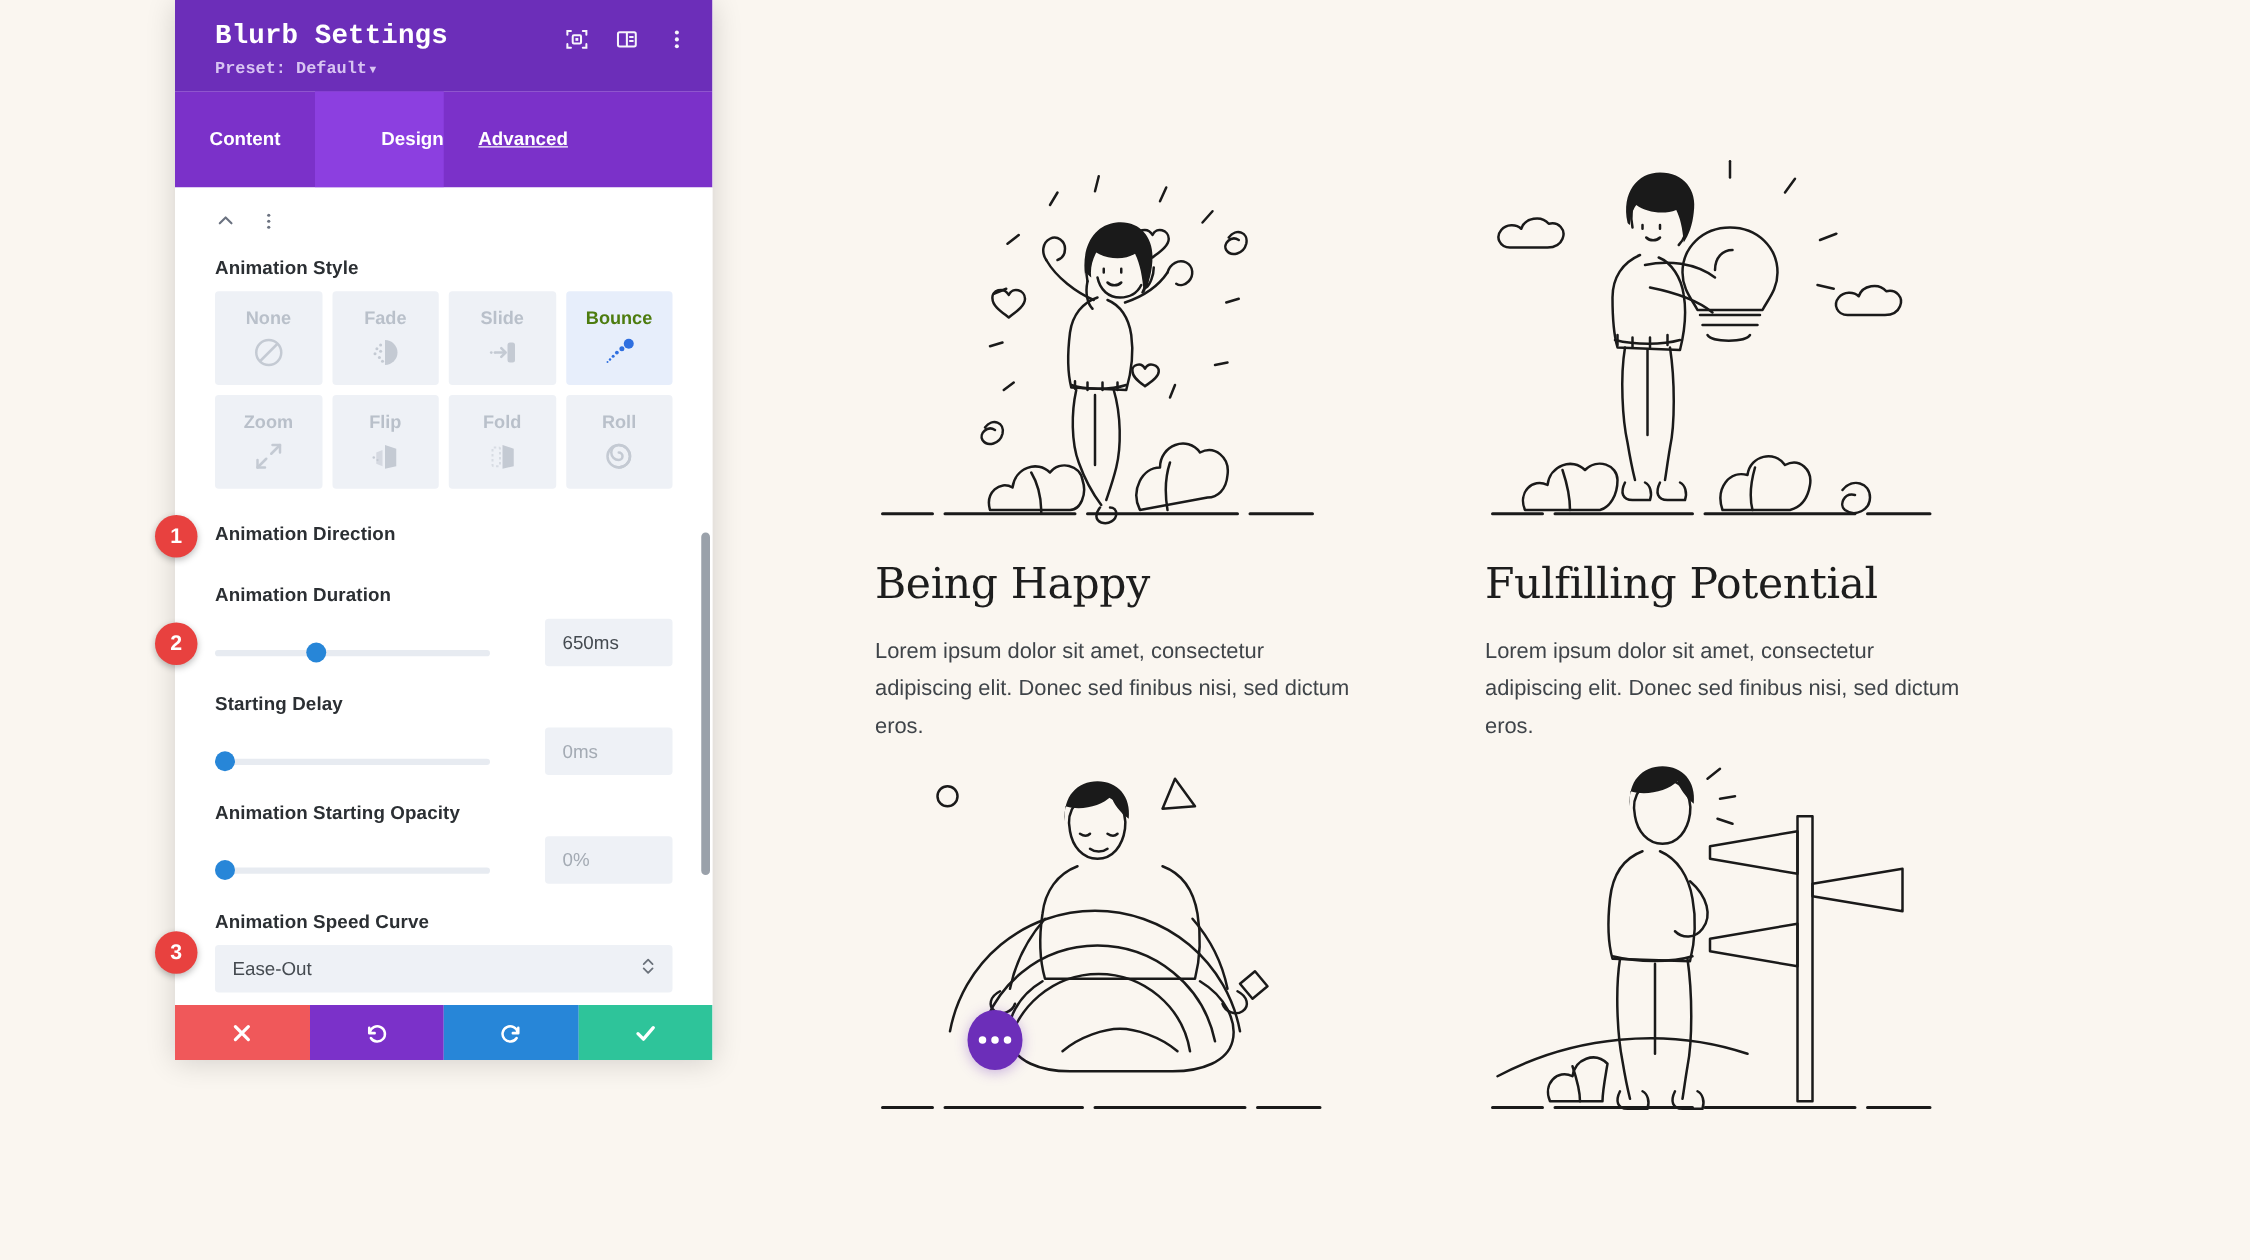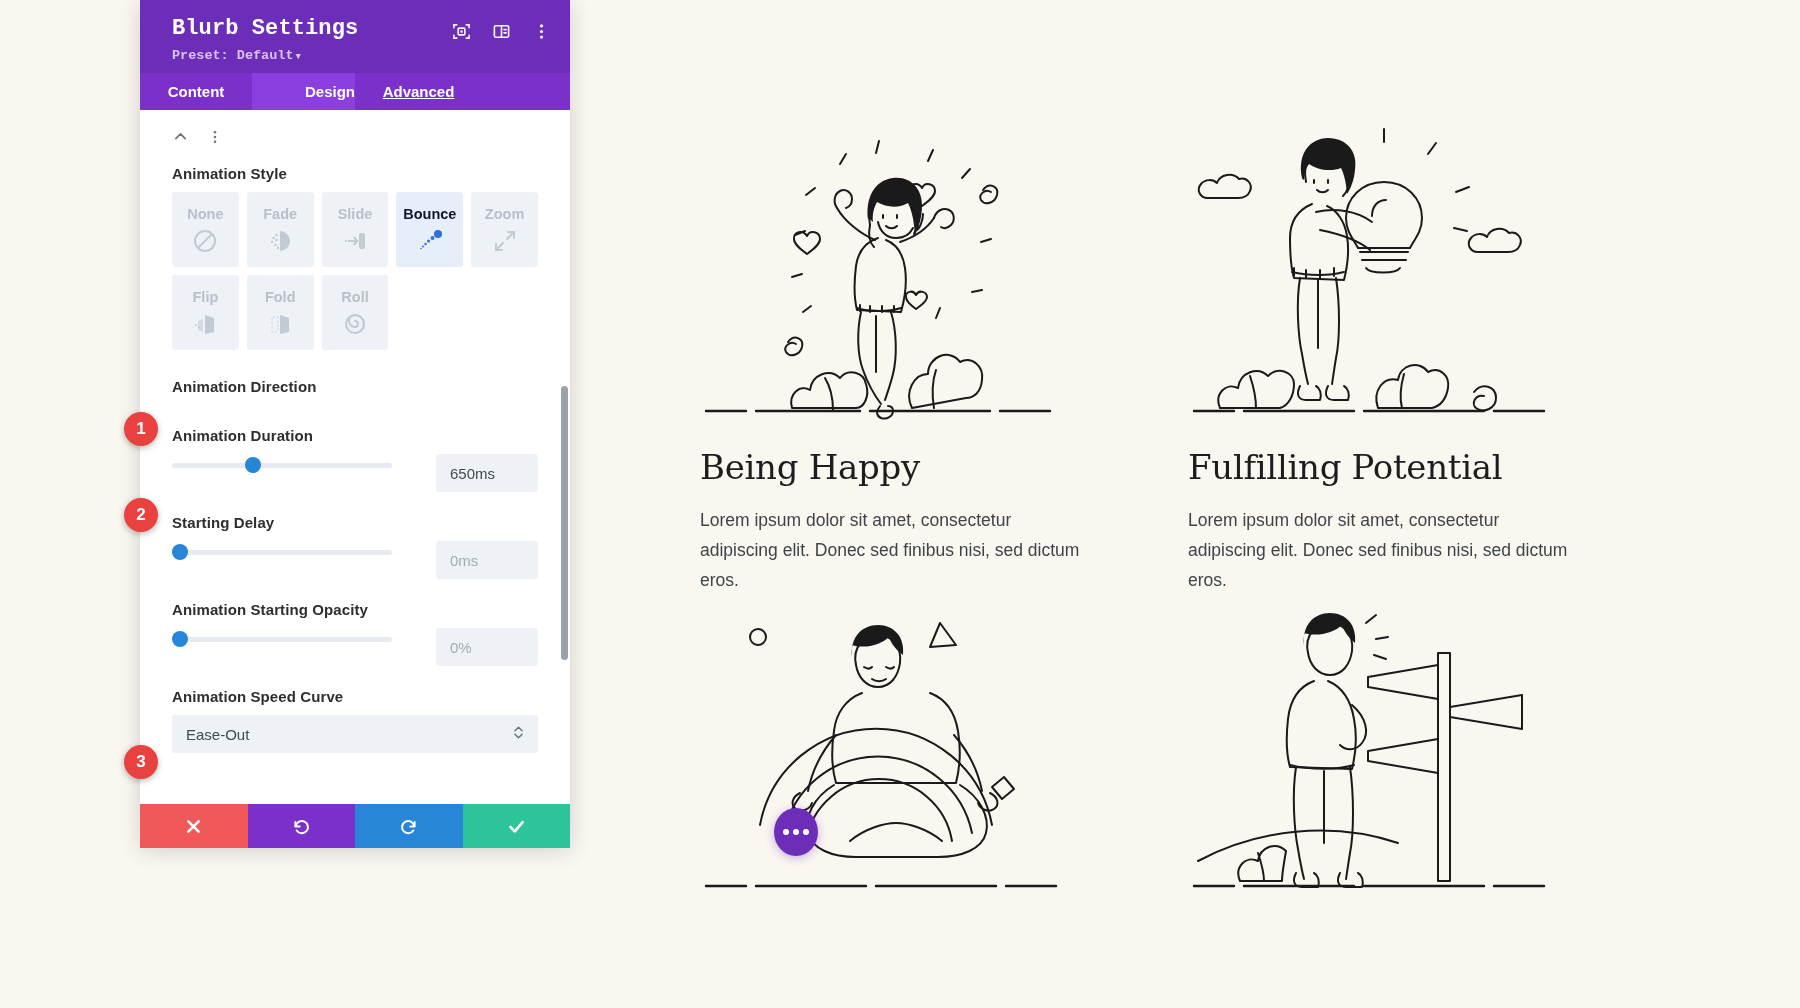--- a/index.html
+++ b/index.html
@@ -48,57 +48,57 @@
   .panel-head { background: #6c2eb9; padding: 16px 22px 10px 32px; position: relative; font-family: Liberation Mono, monospace; }
   .panel-title { color: #fff; font-size: 22px; font-weight: bold; letter-spacing: .1px; }
   .panel-preset { color: #d8c4f2; font-size: 13.5px; font-weight: bold; margin-top: 7px; }
   .panel-preset .caret { font-size: 9px; margin-left: 2px; }
   .head-icons { position: absolute; right: 20px; top: 22px; display: flex; align-items: center; gap: 22px; }
   .hicon { width: 18px; height: 18px; opacity: .95; cursor: pointer; display: block; }
   .hicon svg { display:block; }
 
   .tabs { display: flex; background: #7b31c9; }
   .tab {
-    padding: 10px 0; color: #fff; font-size: 15px; font-weight: bold;
+    padding: 30px 0; color: #fff; font-size: 15px; font-weight: bold;
     text-align: center; cursor: pointer;
   }
   .tab.t1 { width: 112px; }
   .tab.t2 { width: 103px; text-align: right; }
   .tab.t3 { width: 127px; text-decoration: underline; }
   .tab.active { background: #8c3fe0; }
 
   .panel-body { flex: 1; position: relative; overflow: hidden; background: #fff; }
   .scroll-inner { position: absolute; left: 0; top: 0; width: 430px; padding: 0 0 14px 0; }
 
   .sec-head {
     display: flex; align-items: center; padding: 18px 22px 10px 32px;
   }
   .sec-title { color: #2c7fd4; font-size: 21px; flex: 1; letter-spacing: .1px; }
   .sec-ctl { display: flex; align-items: center; gap: 18px; color: #8a9099; cursor: pointer; }
 
   .field { padding: 6px 32px 0 32px; }
   .flabel { font-size: 15px; color: #2b2f33; font-weight: bold; margin-bottom: 10px; letter-spacing: .1px; }
 
-  .style-grid { display: grid; grid-template-columns: repeat(5, 1fr); gap: 8px; margin-bottom: 14px; }
+  .style-grid { display: grid; grid-template-columns: repeat(4, 1fr); gap: 8px; margin-bottom: 14px; }
   .style-cell {
     background: #eef1f6; border-radius: 3px; height: 75px; display: flex;
     flex-direction: column; align-items: center; justify-content: center; gap: 6px; cursor: pointer;
   }
   .style-cell .slabel { font-size: 14.5px; font-weight: bold; color: #b9c0ca; }
   .style-cell.sel { background: #e7eefb; }
-  .style-cell.sel .slabel { color: #0f172a; }
+  .style-cell.sel .slabel { color: #4d7c0f; }
   .style-cell svg { display: block; }
 
   .select {
     position: relative; background: #eef1f6; border-radius: 3px; height: 38px;
     display: flex; align-items: center; padding: 0 14px; font-size: 15px; color: #444a50; cursor: pointer;
   }
   .select .arrows { position: absolute; right: 14px; top: 50%; transform: translateY(-50%); color: #6b727b; }
 
-  .slider-row { display: flex; align-items: flex-start; gap: 16px; }
+  .slider-row { display: flex; align-items: flex-end; gap: 16px; }
   .slider-wrap { position: relative; flex: 1; height: 22px; display: flex; align-items: center; margin-right: 28px; }
   .track { height: 5px; border-radius: 3px; background: #e7ebf1; width: 100%; }
   .knob { position: absolute; width: 16px; height: 16px; border-radius: 50%; background: #2786d8; cursor: pointer; }
   .num-box {
     width: 102px; height: 38px; background: #eef1f6; border-radius: 3px;
     display: flex; align-items: center; padding: 0 14px; font-size: 15px; color: #444a50;
   }
   .num-box.ph { color: #a4abb4; }
 
   

